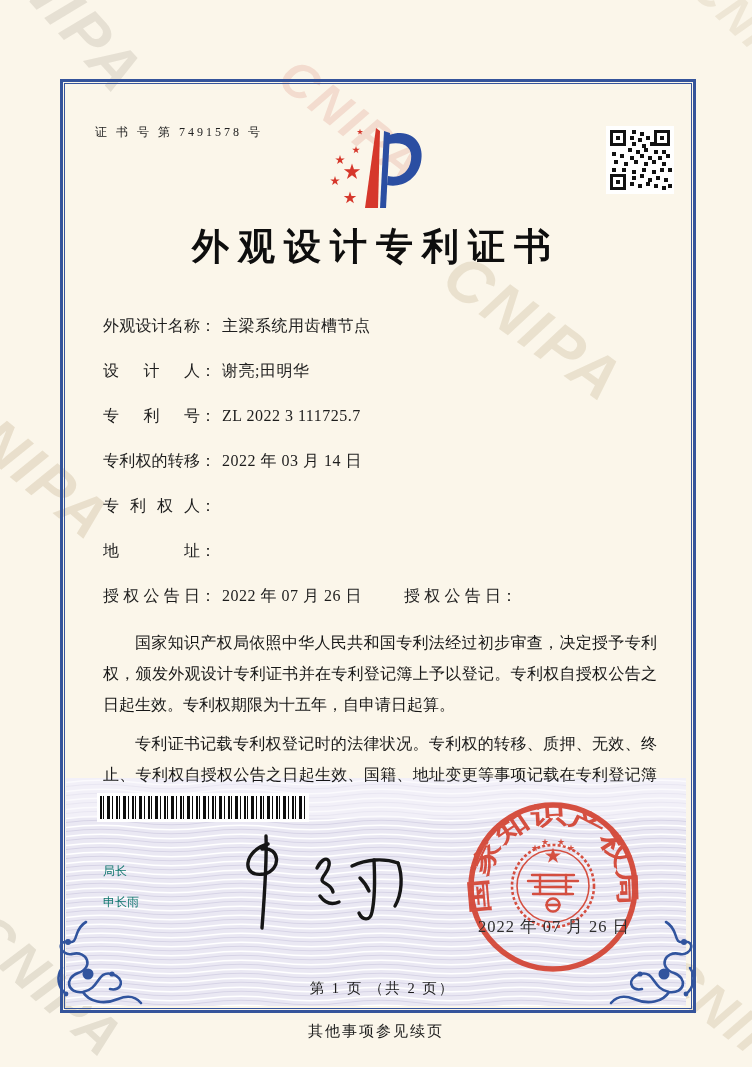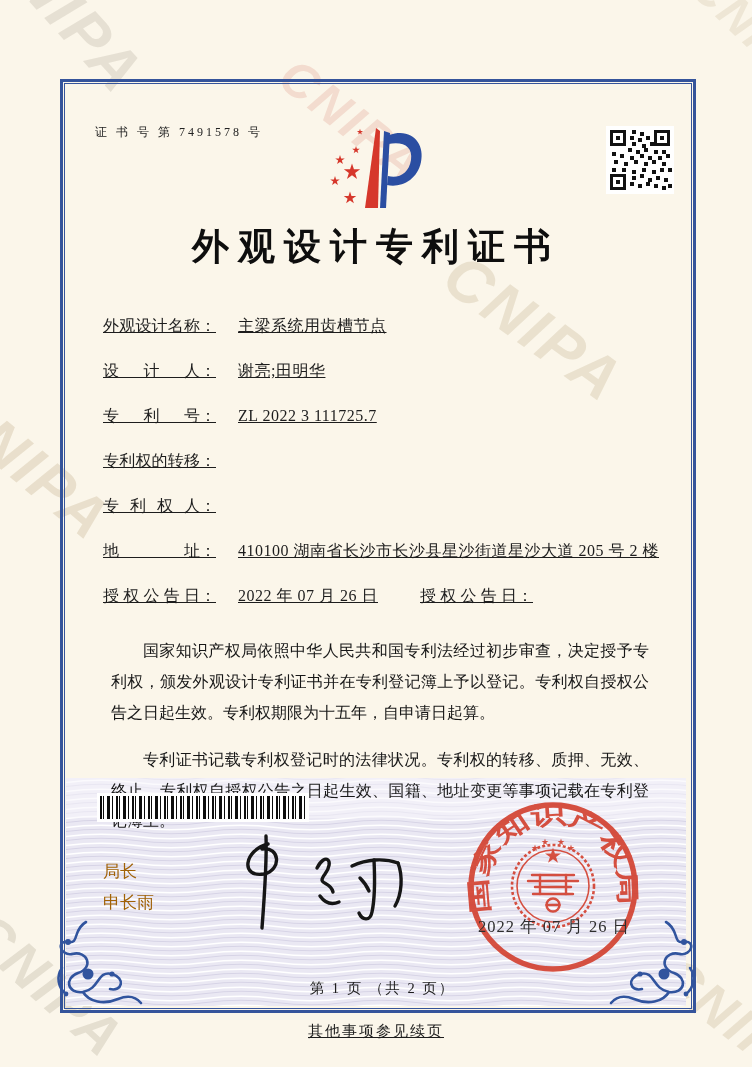--- a/index.html
+++ b/index.html
@@ -34,45 +34,45 @@
   .flourish-left{left:52px;top:918px;}
   .flourish-right{left:608px;top:918px;transform:scaleX(-1);}
   
   .cert-no{position:absolute;left:95px;top:124px;font-size:12px;letter-spacing:3px;z-index:4;}
   .logo{position:absolute;left:322px;top:118px;z-index:4;}
   .qr{position:absolute;left:606px;top:126px;width:68px;height:68px;background:#fff;z-index:4;
       display:flex;align-items:center;justify-content:center;}
   .title{position:absolute;left:0;right:0;top:222px;text-align:center;
     font-size:37px;font-weight:bold;letter-spacing:9px;color:#0e0e0e;z-index:4;}
   
-  .fields{position:absolute;left:103px;top:310px;width:562px;font-size:16px;z-index:4;color:#1d1d1d;text-decoration:underline;}
+  .fields{position:absolute;left:103px;top:310px;width:562px;font-size:16px;z-index:4;color:#1d1d1d;}
   .frow{display:flex;line-height:32px;margin-bottom:13px;}
   .fl{width:97px;text-align:justify;text-align-last:justify;flex:none;}
   .fc{flex:none;padding-right:6px;}
-  .fv{letter-spacing:.5px;margin-left:16px;}
+  .fv{letter-spacing:.5px;}
   .fgap{width:42px;flex:none;}
   
   .paras{position:absolute;left:95px;top:620px;width:570px;font-size:16px;
     line-height:1.93;text-align:justify;color:#171717;z-index:4;}
-  .paras p{margin:16px;text-indent:2em;}
+  .paras p{margin:8px;text-indent:2em;}
   
   .barcode{position:absolute;left:100px;top:796px;width:206px;height:23px;z-index:4;
     background:
      repeating-linear-gradient(90deg,#0c0c0c 0 2px,#fff 2px 3px,#0c0c0c 3px 4px,#fff 4px 7px,
        #0c0c0c 7px 10px,#fff 10px 12px,#0c0c0c 12px 13px,#fff 13px 16px);
     outline:3px solid #fff;}
-  .director{position:absolute;left:103px;top:856px;font-size:17px;line-height:31px;z-index:4;color:#a16207;}
+  .director{position:absolute;left:103px;top:856px;font-size:12px;line-height:31px;z-index:4;color:#0f766e;}
   .signature{position:absolute;left:222px;top:830px;z-index:4;}
   .seal{position:absolute;left:462px;top:796px;z-index:6;}
   .seal-date{position:absolute;left:466px;top:916px;width:176px;text-align:center;
     font-size:16.5px;letter-spacing:1px;color:#2e2e2e;z-index:7;}
   .page-info{position:absolute;left:60px;width:633px;top:979px;text-align:center;
     font-size:14.5px;letter-spacing:2px;z-index:4;color:#1c1c1c;margin-left:6px;}
   .foot-note{position:absolute;left:0;right:0;top:1022px;text-align:center;
-    font-size:15px;letter-spacing:2px;z-index:4;color:#1c1c1c;text-decoration:underline;}
+    font-size:15px;letter-spacing:2px;z-index:4;color:#1c1c1c;}
 </style>
 </head>
 <body>
 
 <div class="wm wm-tl">CNIPA</div>
 <div class="wm wm-tr">CNIPA</div>
 <div class="wm wm-pink">CNIPA</div>
 <div class="wm wm-mid">CNIPA</div>
 <div class="wm wm-left">CNIPA</div>
 <div class="wm wm-bl">CNIPA</div>
@@ -175,29 +175,29 @@
       <span class="fv">谢亮;田明华</span>
   </div>
   <div class="frow">
     <span class="fl">专利号</span>
       <span class="fc">：</span>
       <span class="fv">ZL 2022 3 111725.7</span>
   </div>
   <div class="frow">
     <span class="fl">专利权的转移</span>
       <span class="fc">：</span>
+      <span class="fv">2022 年 03 月 14 日</span>
   </div>
   <div class="frow">
     <span class="fl">专利权人</span>
       <span class="fc">：</span>
   </div>
   <div class="frow">
     <span class="fl">地址</span>
       <span class="fc">：</span>
-      <span class="fv">410100 湖南省长沙市长沙县星沙街道星沙大道 205 号 2 楼</span>
   </div>
   <div class="frow">
     <span class="fl">授权公告日</span>
       <span class="fc">：</span>
       <span class="fv">2022 年 07 月 26 日</span>
     <span class="fgap"></span>
     <span class="fl">授权公告日</span>
       <span class="fc">：</span>
   </div>
 </div>

